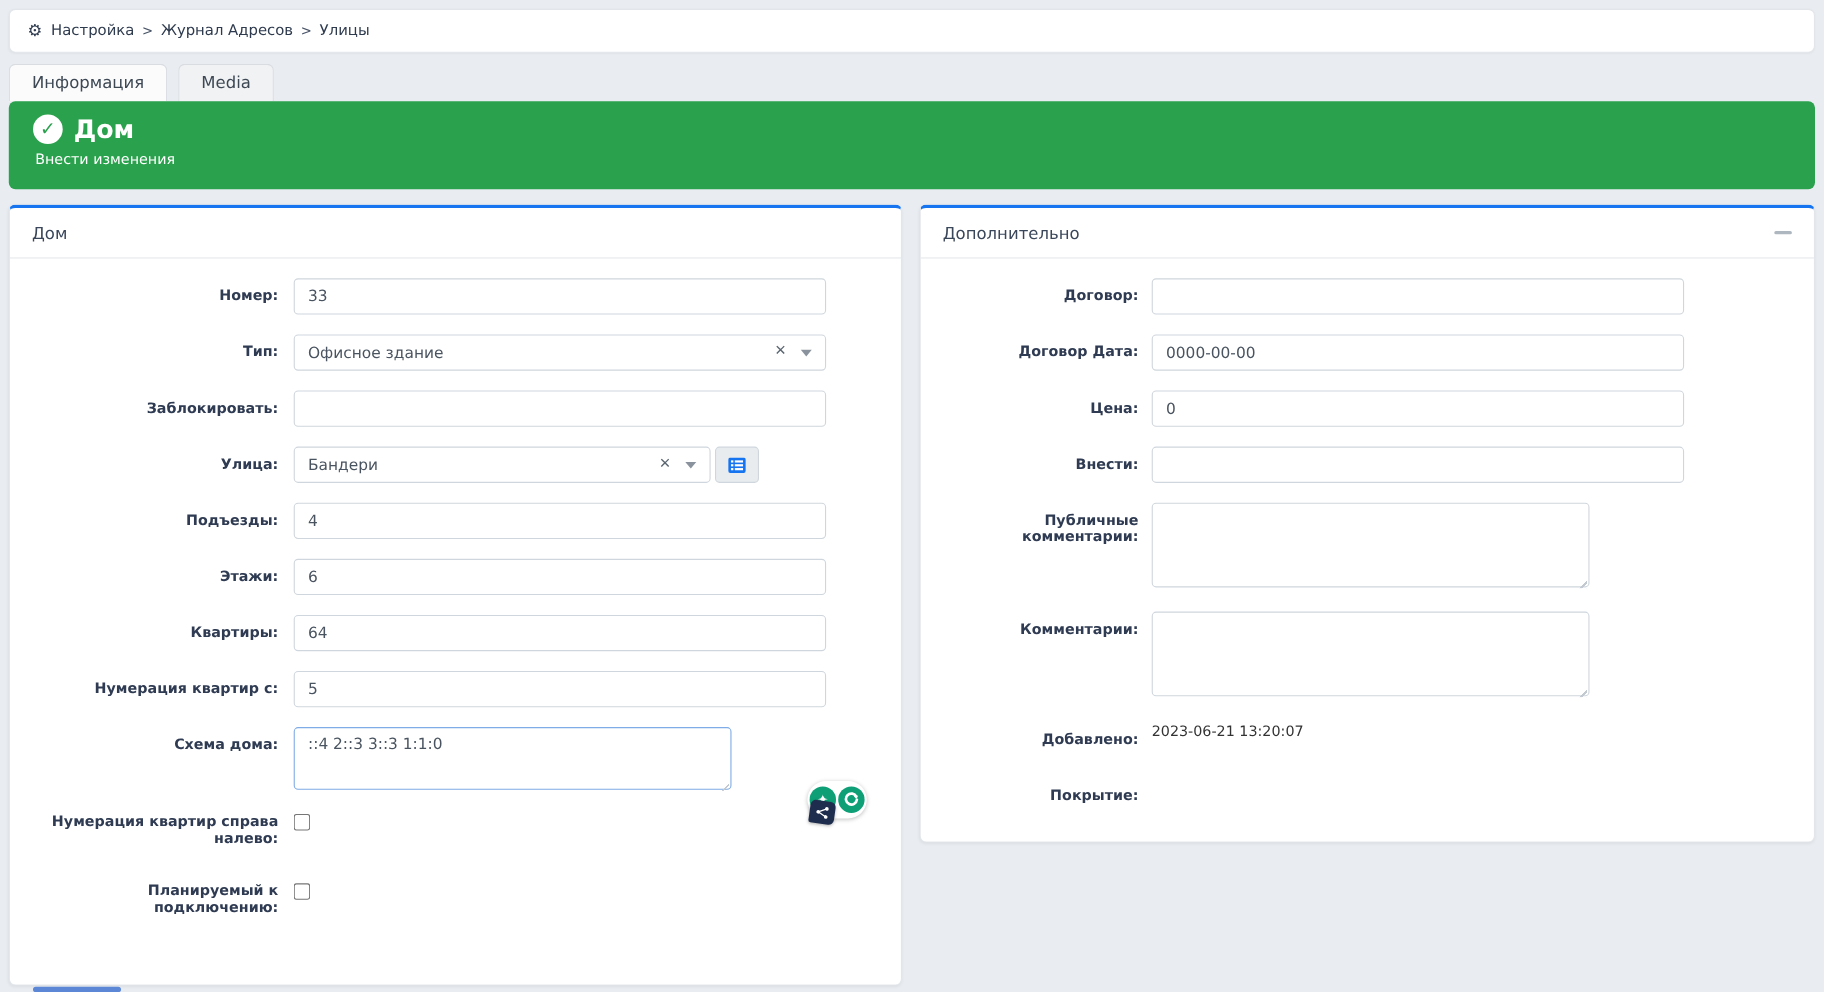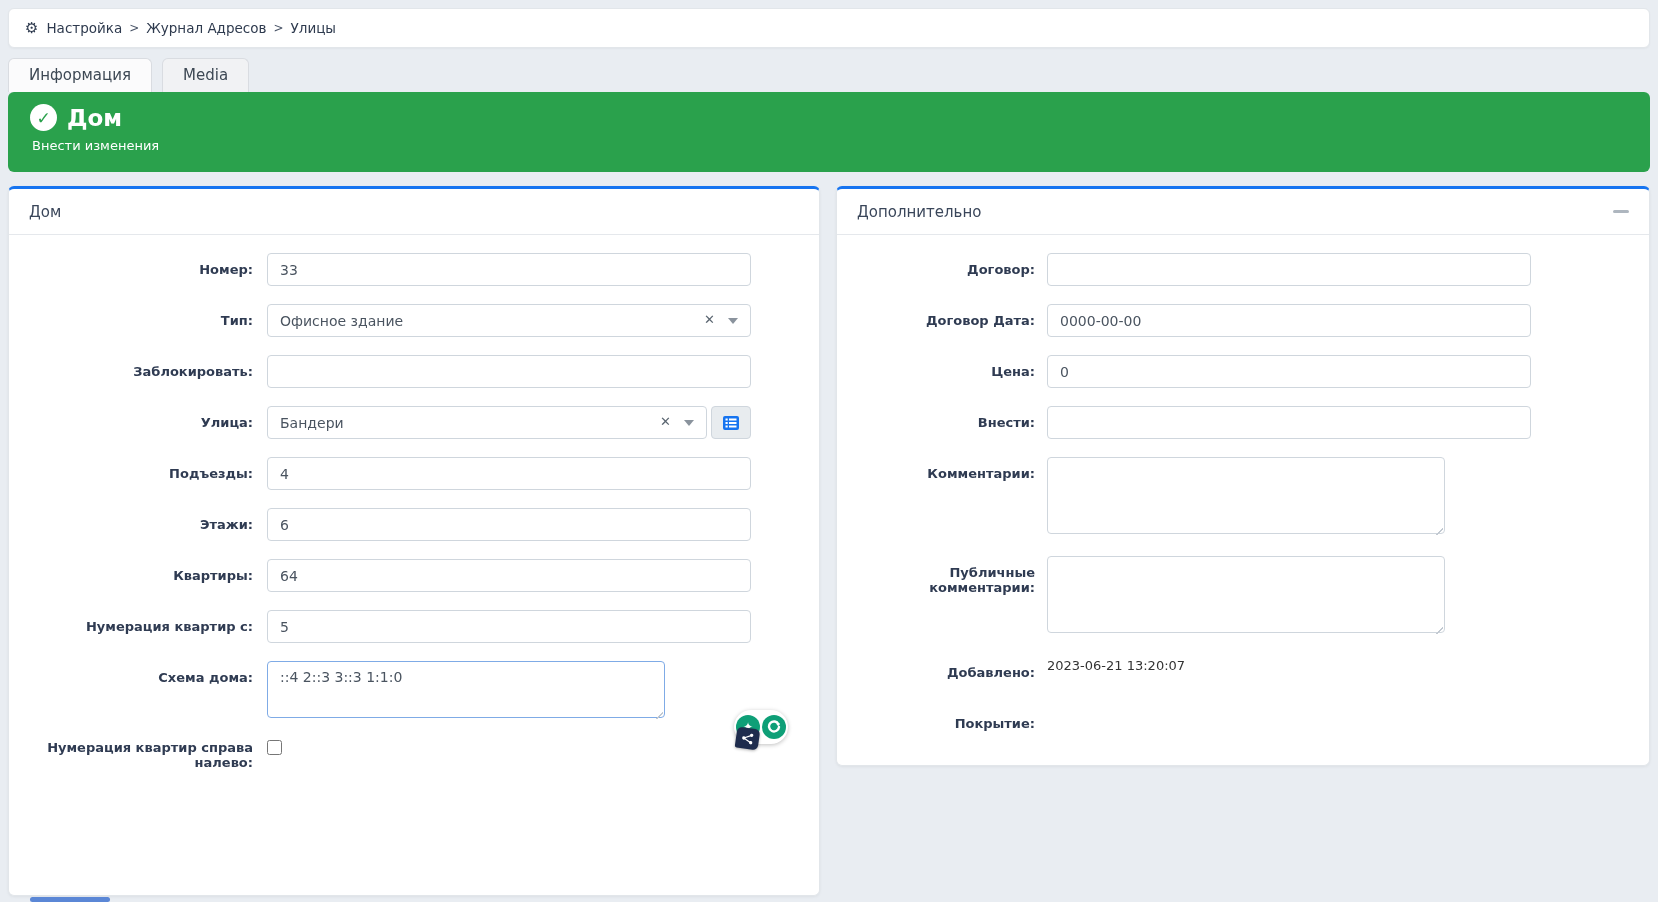--- a/index.html
+++ b/index.html
@@ -78,21 +78,21 @@
     clip-path:polygon(100% 0,100% 100%,0 100%); pointer-events:none;
   }
   
   .sel { position:relative; display:flex; align-items:center; }
   .sel .ctl { padding-right:30px; display:flex; align-items:center; }
   .sel-clear { position:absolute; right:36px; top:9px; font-size:13px; font-weight:bold;
                color:#5a6570; cursor:pointer; line-height:14px; }
   .sel-caret { position:absolute; right:13px; top:14px; width:0; height:0; cursor:pointer;
                border-left:5px solid transparent; border-right:5px solid transparent;
                border-top:6px solid #8a939d; }
-  .street-wrap { display:flex; gap:4px; width:484px; }
+  .street-wrap { display:flex; gap:4px; width:423px; }
   .street-wrap .sel { flex:1; }
   .street-wrap .sel .ctl { width:100%; }
   .list-btn { flex:none; width:40px; height:33px; background:#e8ecef;
               border:1px solid #cfd6dd; border-radius:4px; display:flex;
               align-items:center; justify-content:center; cursor:pointer; }
   
   .chk-row { display:flex; align-items:flex-start; margin-bottom:33px; }
   .chk-row input { width:15px; height:15px; cursor:pointer; }
   
   .static-val { font-size:13px; color:#333; padding-top:3px; }
@@ -213,20 +213,24 @@
         <textarea class="ctl schema-ta" style="">::4 2::3 3::3 1:1:0</textarea>
         <div class="grip"></div>
       </div>
     </div>
 
     <div class="chk-row">
       <div class="lblL">Нумерация квартир справа налево:</div>
       <input type="checkbox" style="">
     </div>
 
+    <div class="chk-row">
+      <div class="lblL">Планируемый к подключению:</div>
+      <input type="checkbox" style="">
+    </div>
 
   </div>
 </section>
 
 <section class="card card-right">
   <div class="card-head">
     <span>Дополнительно</span>
     <span class="spacer"></span>
     <span class="minus-btn"></span>
   </div>
@@ -246,29 +250,29 @@
       <div class="lblR">Цена:</div>
       <input class="ctl" type="text" value="0" style="">
     </div>
 
     <div class="frow">
       <div class="lblR">Внести:</div>
       <input class="ctl" type="text" value="" style="">
     </div>
 
     <div class="frow top">
-      <div class="lblR">Комментарии:</div>
+      <div class="lblR">Публичные комментарии:</div>
       <div class="ta-wrap">
         <textarea class="ctl" style=""></textarea>
         <div class="grip"></div>
       </div>
     </div>
 
     <div class="frow top">
-      <div class="lblR">Публичные комментарии:</div>
+      <div class="lblR">Комментарии:</div>
       <div class="ta-wrap">
         <textarea class="ctl" style=""></textarea>
         <div class="grip"></div>
       </div>
     </div>
 
     <div class="frow top added" style="margin-bottom:26px">
       <div class="lblR">Добавлено:</div>
       <div class="static-val">2023-06-21 13:20:07</div>
     </div>

